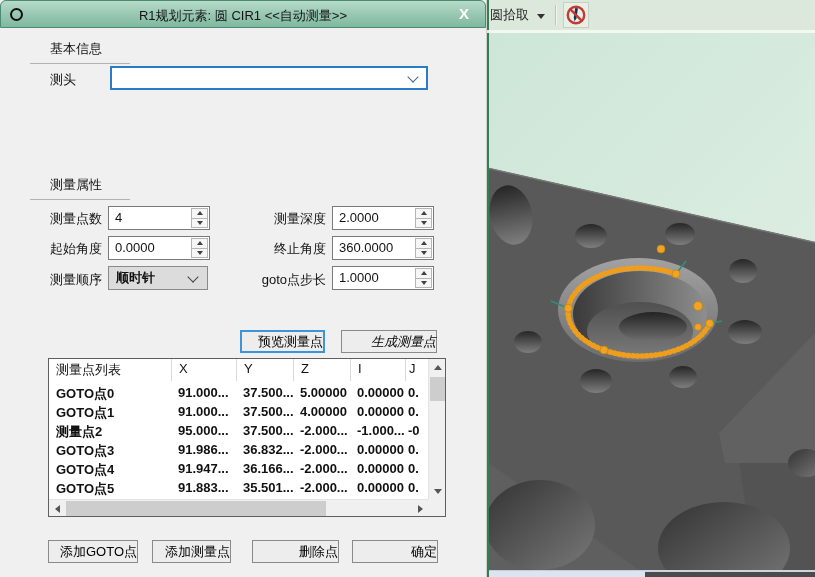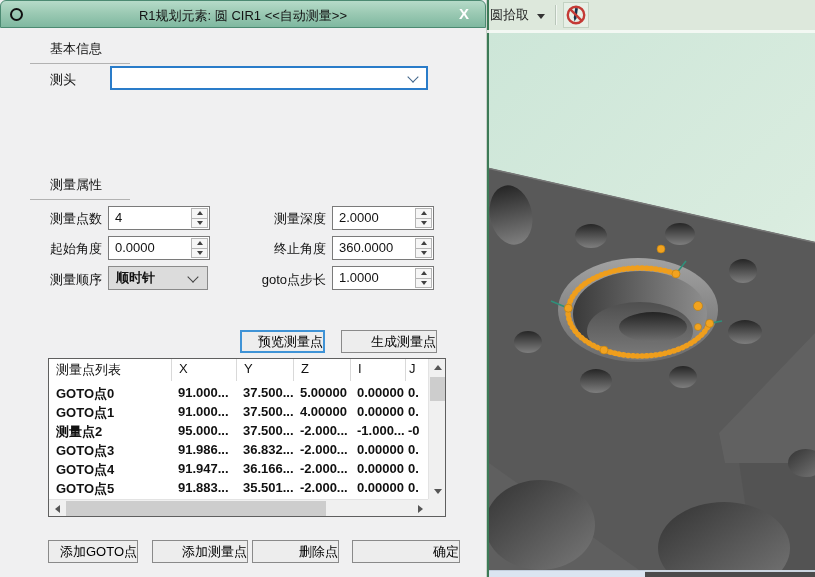--- a/index.html
+++ b/index.html
@@ -171,21 +171,21 @@
         <div>
             <span class="tri-up"></span>
           </div>
         <div>
             <span class="tri-down"></span>
           </div>
       </div>
     </div>
 
     <button class="btn focus" style="left:240px; top:330px; width:85px;">预览测量点</button>
-    <button class="btn" style="left:341px; top:330px; width:96px;">生成测量点</button>
+    <button class="btn" style="left:341px; top:330px; width:96px;font-style:italic;">生成测量点</button>
 
     <div class="ptable">
       <div class="thead" id="thead">
           <div class="cell c0">测量点列表</div>
           <div class="cell c1">X</div>
           <div class="cell c2">Y</div>
           <div class="cell c3">Z</div>
           <div class="cell c4">I</div>
           <div class="cell c5">J</div>
         </div>
@@ -254,23 +254,23 @@
           </div>
         <div class="thumb"></div>
         <div class="arrow" style="right:0;">
             <span class="t-right"></span>
           </div>
       </div>
       <div class="corner"></div>
     </div>
 
     <button class="btn" style="left:48px;  top:540px; width:90px;">添加GOTO点</button>
-    <button class="btn" style="left:152px; top:540px; width:96px;">添加测量点</button>
+    <button class="btn" style="left:152px; top:540px; width:79px;">添加测量点</button>
     <button class="btn" style="left:252px; top:540px; width:87px;">删除点</button>
-    <button class="btn" style="left:352px; top:540px; width:108px;">确定</button>
+    <button class="btn" style="left:352px; top:540px; width:86px;">确定</button>
   </div>
 
   <div class="rtoolbar">
     <span class="lbl">圆拾取</span>
     <span class="dd-tri"></span>
     <span class="tb-sep"></span>
     <span class="tb-btn">
       <svg width="22" height="22" viewBox="0 0 24 24">
         <line x1="12.6" y1="4.5" x2="11" y2="15.5" stroke="#16324c" stroke-width="3"></line>
         <polygon points="9.6,15 12.6,15.4 10.4,19.2" fill="#16324c"></polygon>

